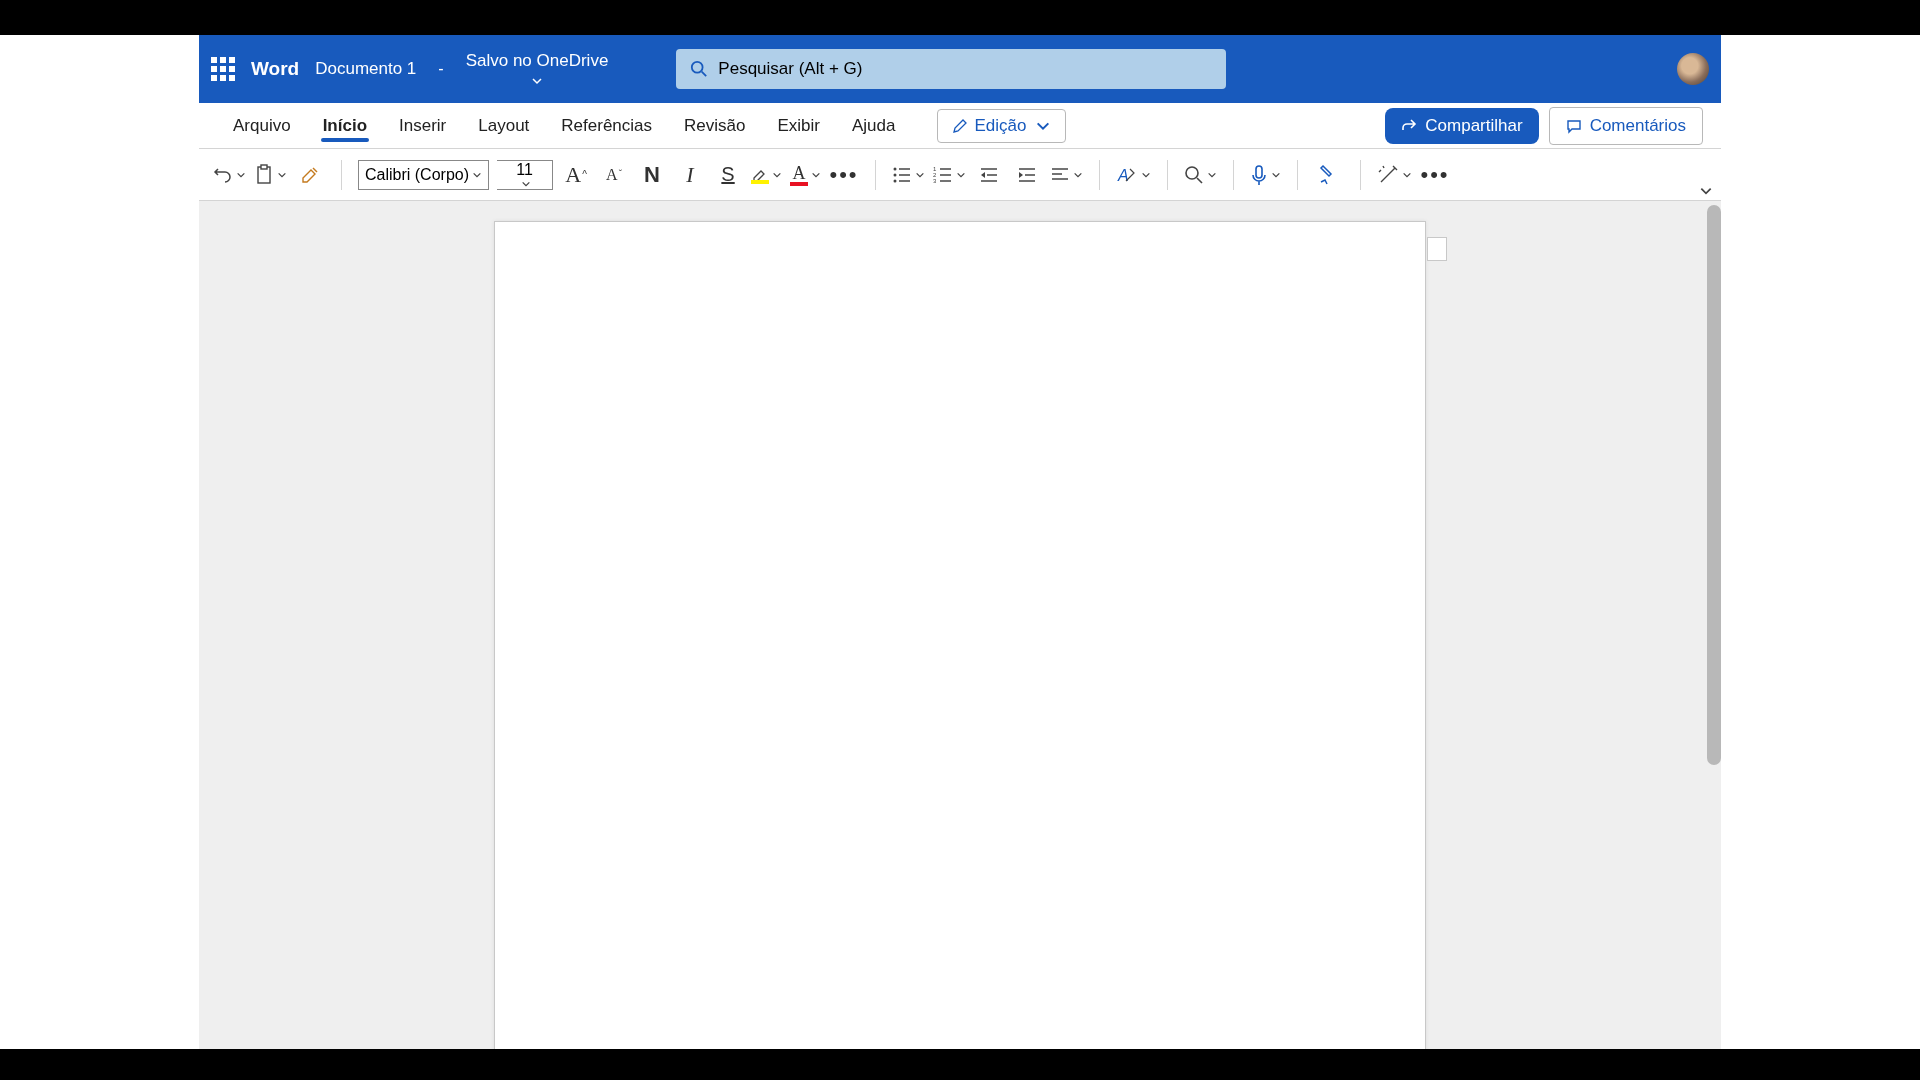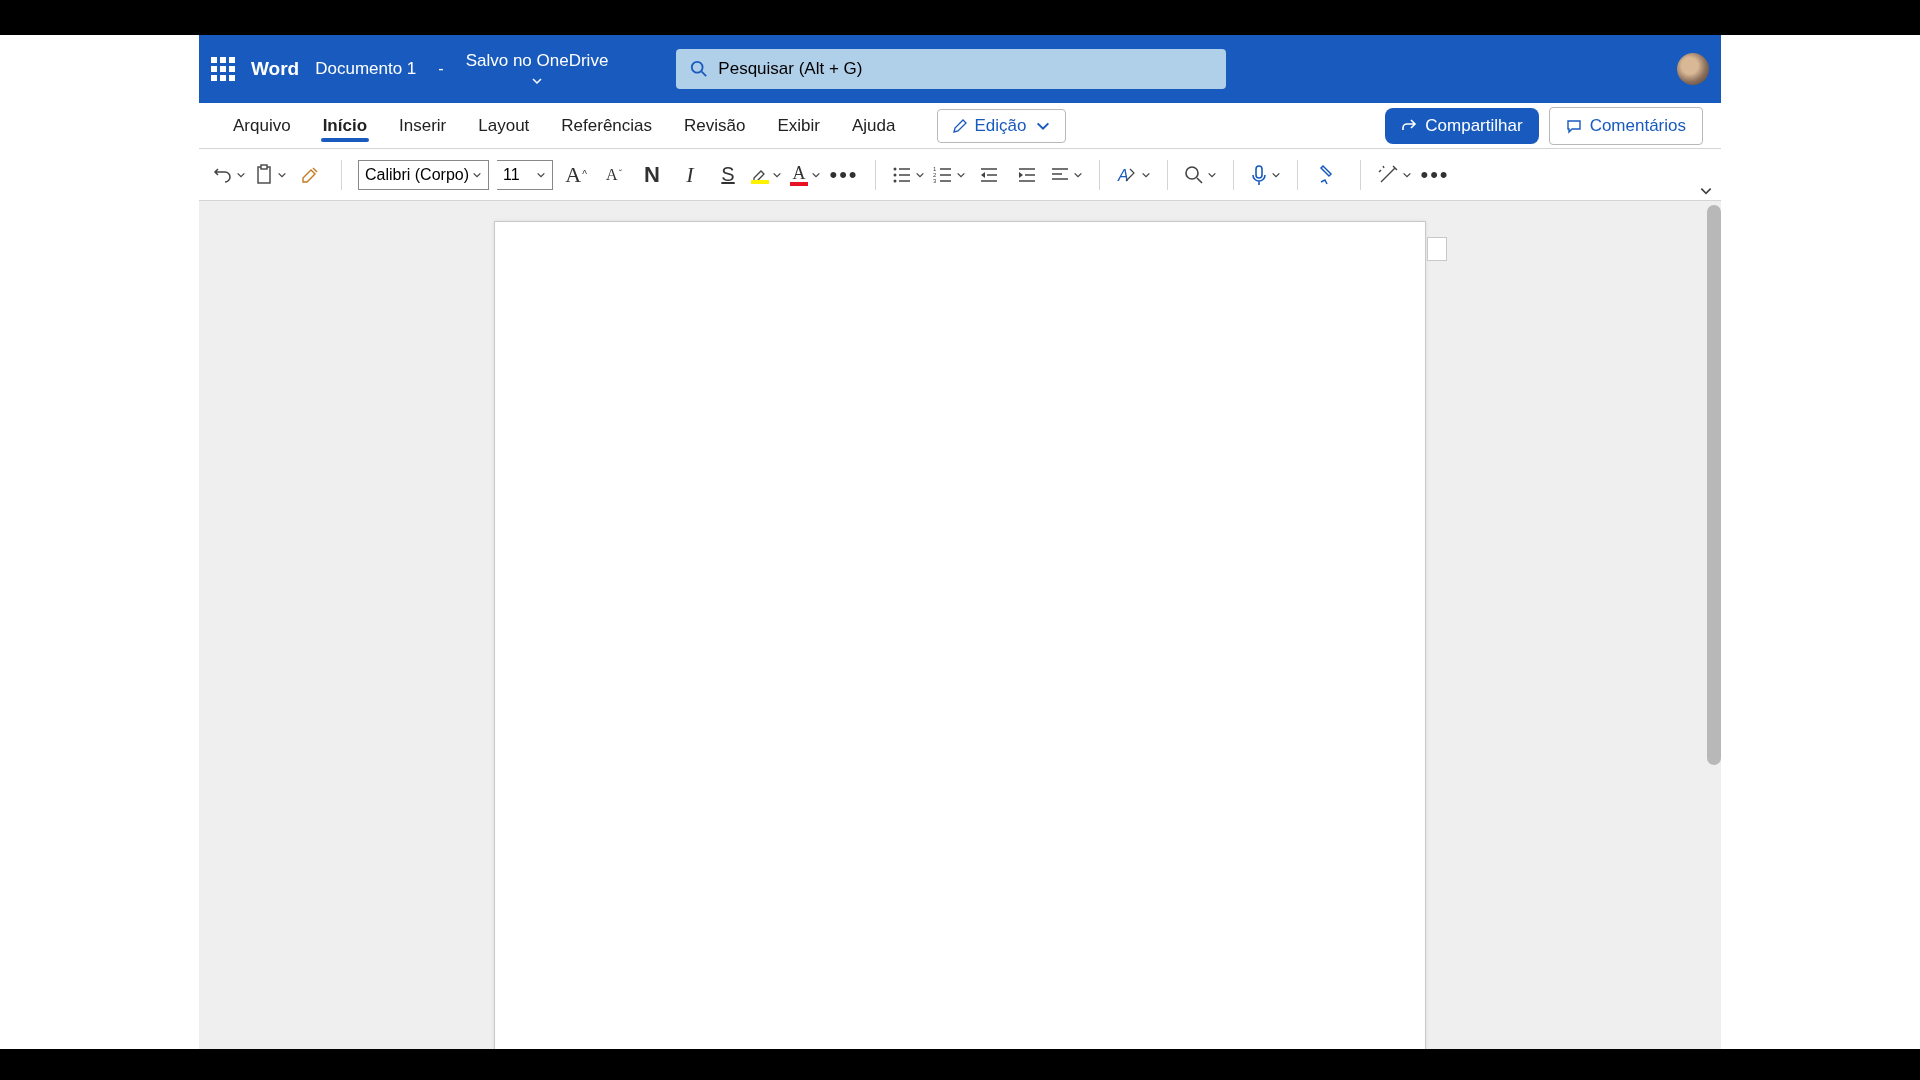--- a/index.html
+++ b/index.html
@@ -32,21 +32,21 @@
 .share-btn { background: #185abd; color: #fff; border-radius: 8px; padding: 8px 16px; font-size: 17px; display: flex; align-items: center; gap: 8px; cursor: pointer; }
 .comments-btn { border: 1px solid #b8b8b8; border-radius: 4px; padding: 8px 16px; font-size: 17px; display: flex; align-items: center; gap: 8px; color: #185abd; cursor: pointer; margin-left: 10px; }
 
 
 .toolbar { height: 52px; display: flex; align-items: center; padding: 0 14px; gap: 8px; border-bottom: 1px solid #d4d4d4; position: relative; }
 .tool { display: flex; align-items: center; justify-content: center; min-width: 30px; height: 34px; cursor: pointer; border-radius: 3px; color: #323232; }
 .tool-split { display: flex; align-items: center; }
 .chev { width: 10px; height: 10px; margin-left: 3px; }
 .sep { width: 1px; height: 30px; background: #d4d4d4; margin: 0 8px; }
 .font-box { border: 1px solid #888; height: 30px; padding: 0 6px; font-size: 16px; display: flex; align-items: center; min-width: 130px; justify-content: space-between; }
-.size-box { border: 1px solid #888; border-left: none; height: 30px; width: 56px; padding: 0 6px; font-size: 16px; display: flex; align-items: center; justify-content: space-between; }
+.size-box { border: 1px solid #888; border-left: none; height: 30px; width: 56px; padding: 0 6px; font-size: 16px; display: flex; align-items: center; justify-content: space-between; flex-direction: column; }
 .icon-txt { font-size: 20px; font-family: Georgia, serif; }
 .bold-n { font-weight: 700; font-size: 22px; }
 .italic-i { font-style: italic; font-size: 22px; font-family: Georgia, serif; }
 .under-s { text-decoration: underline; font-size: 20px; }
 .ellipsis { font-size: 22px; letter-spacing: 2px; }
 .hl-under { height: 4px; width: 18px; background: #fff200; margin-top: -2px; }
 .fc-under { height: 4px; width: 18px; background: #e81123; margin-top: -2px; }
 .stack { display: flex; flex-direction: column; align-items: center; }
 .ribbon-caret { position: absolute; right: 8px; bottom: 2px; cursor: pointer; }
 

